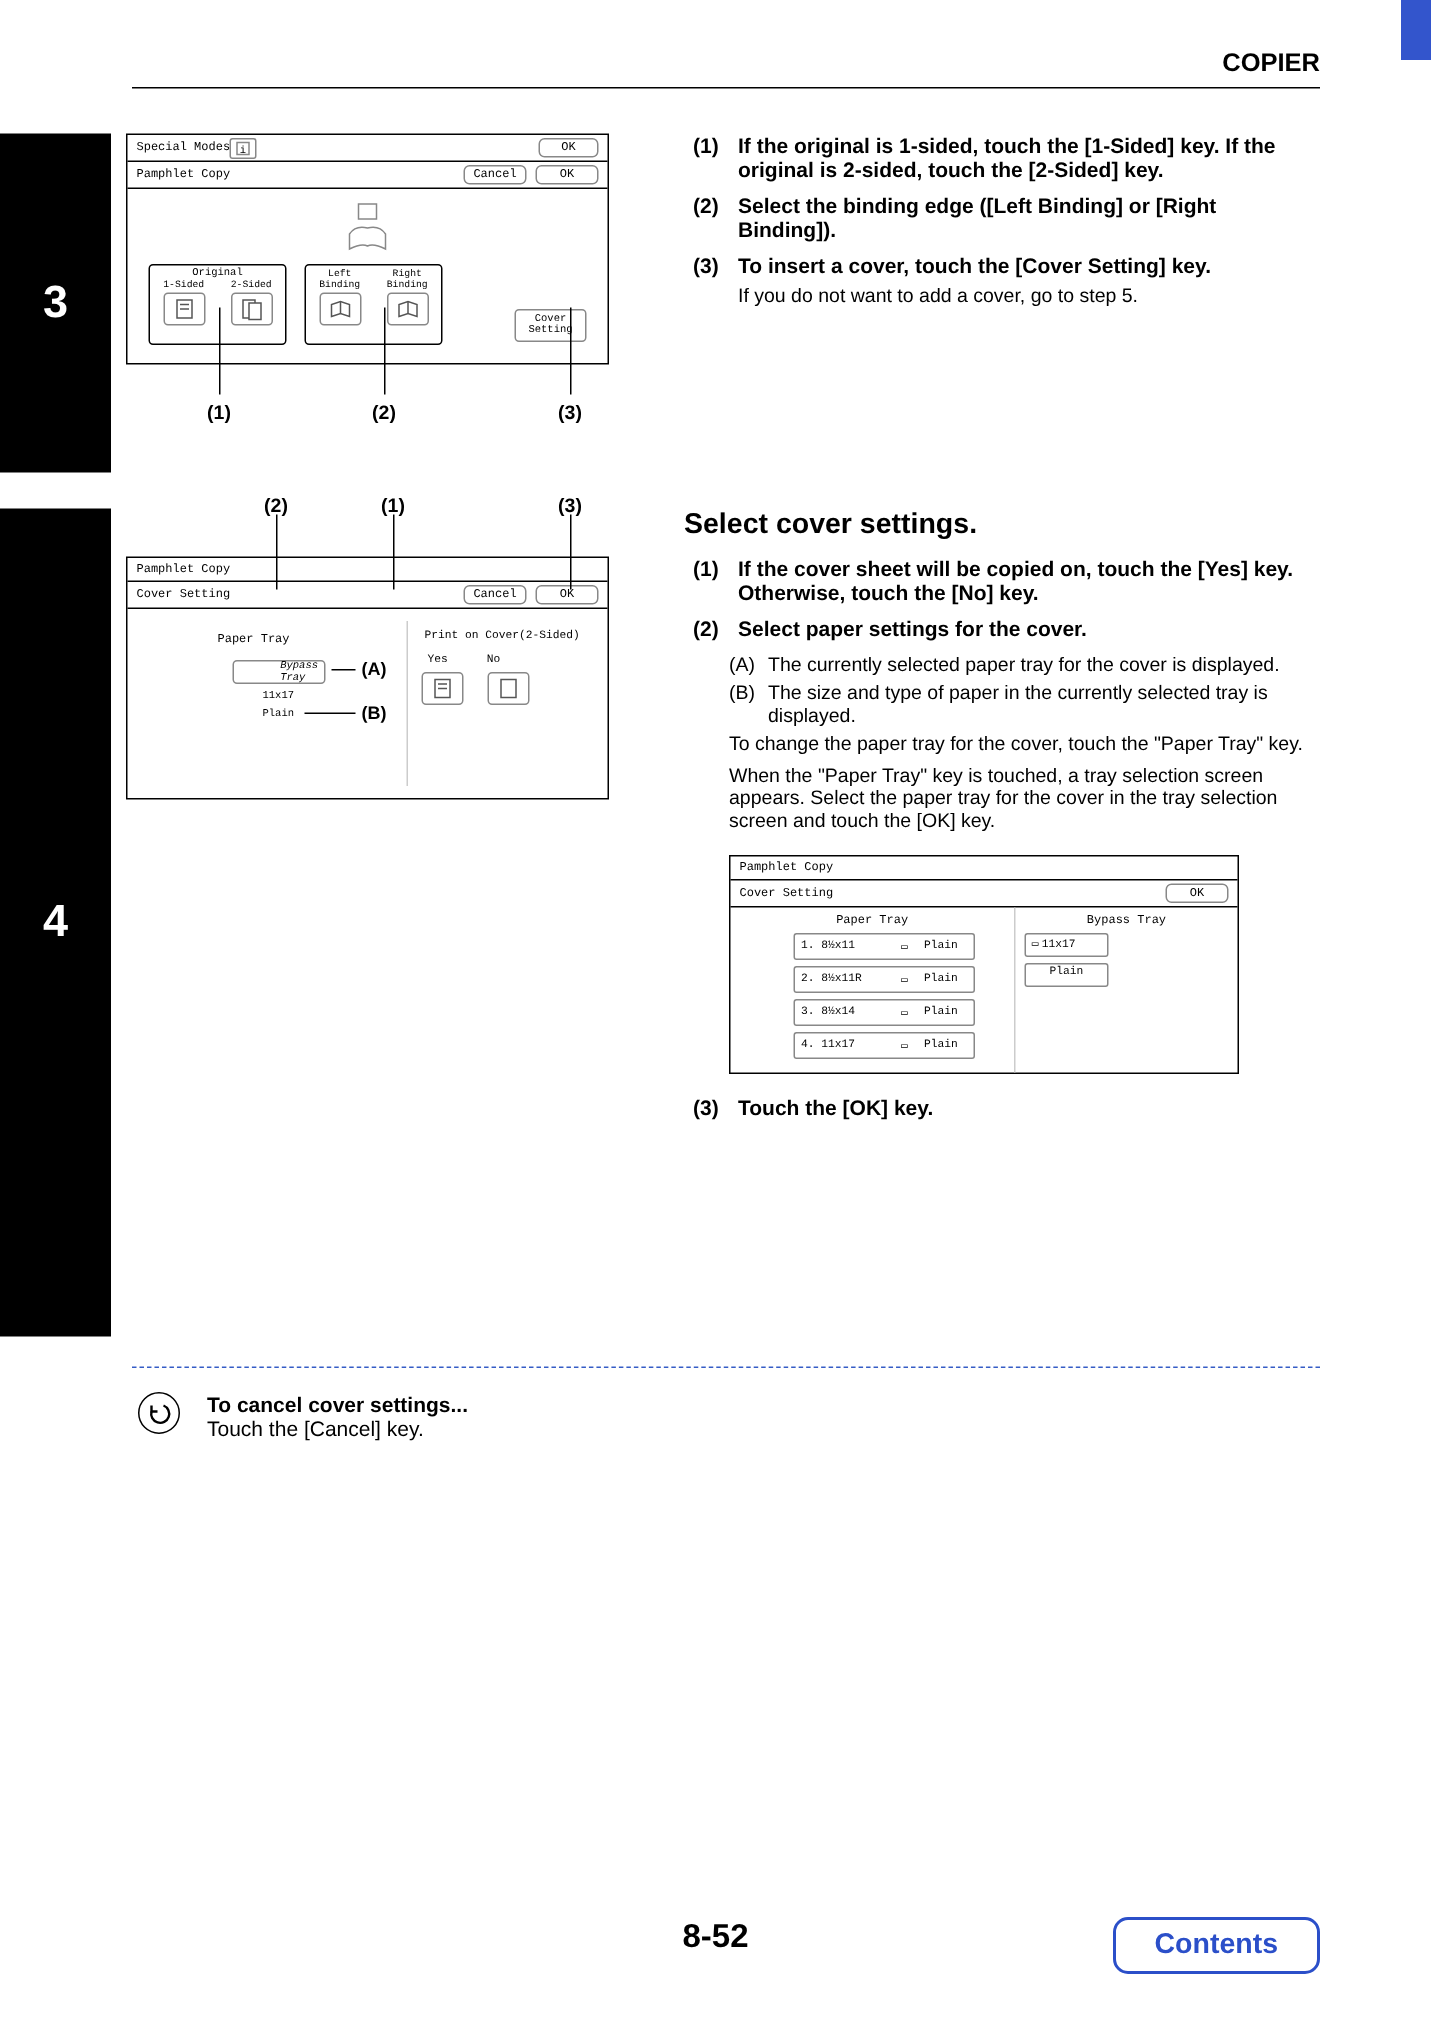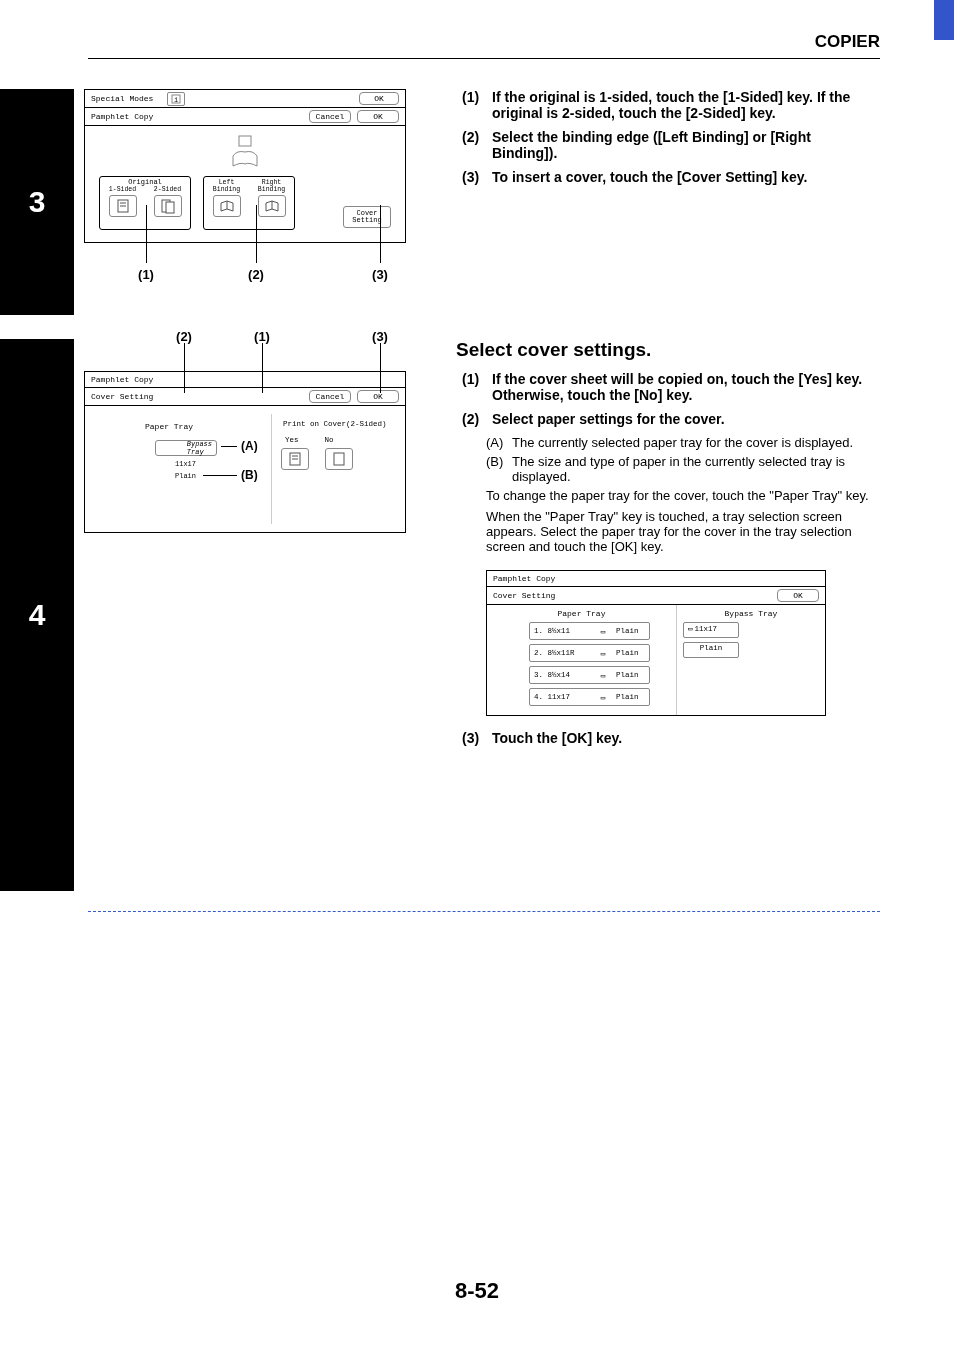--- a/index.html
+++ b/index.html
@@ -20,21 +20,21 @@
   .numlist .num { font-weight: bold; width: 30px; flex-shrink: 0; }
   .numlist .body { flex: 1; }
   .numlist .bold { font-weight: bold; }
   .subnote { font-size: 13px; margin-top: 4px; }
   .sublist { margin-left: 30px; margin-top: 6px; font-size: 13px; }
   .sublist .subitem { display: flex; margin-bottom: 4px; }
   .sublist .sublabel { width: 26px; flex-shrink: 0; }
   .sublist .plain { margin-bottom: 6px; }
   
   .panel { border: 1.5px solid #000; font-family: "Courier New", monospace; font-size: 8px; }
-  .panel-row { display: flex; align-items: center; border-bottom: 1px solid #000; gap: 14px; }
+  .panel-row { display: flex; align-items: center; border-bottom: 1px solid #000; }
   .panel .okbtn, .panel .cancelbtn { border: 1px solid #888; border-radius: 4px; padding: 1px 0; text-align: center; font-size: 8px; }
   
   .p3 { width: 322px; }
   .p3 .r1 { height: 18px; padding: 2px 6px; justify-content: space-between; }
   .p3 .r1 .sm { font-size: 8px; }
   .p3 .r1 .iconbox { width: 18px; height: 14px; border: 1px solid #888; border-radius: 2px; display:flex; align-items:center; justify-content:center; }
   .p3 .r1 .okbtn { width: 40px; }
   .p3 .r2 { height: 18px; padding: 2px 6px; justify-content: space-between; }
   .p3 .r2 .title { font-size: 8px; }
   .p3 .r2 .btns { display: flex; gap: 6px; }
@@ -213,20 +213,21 @@
           <span class="body bold">If the original is 1-sided, touch the [1-Sided] key. If the original is 2-sided, touch the [2-Sided] key.</span>
         </div>
         <div class="item">
           <span class="num">(2)</span>
           <span class="body bold">Select the binding edge ([Left Binding] or [Right Binding]).</span>
         </div>
         <div class="item">
           <span class="num">(3)</span>
           <span class="body">
             <span class="bold">To insert a cover, touch the [Cover Setting] key.</span>
+            <div class="subnote">If you do not want to add a cover, go to step 5.</div>
           </span>
         </div>
       </div>
     </div>
   </div>
 
   <div style="height:24px;"></div>
 
   <div class="row row4">
     <div class="step-col">4</div>
@@ -355,15 +356,28 @@
           <span class="num">(3)</span>
           <span class="body bold">Touch the [OK] key.</span>
         </div>
       </div>
     </div>
   </div>
 
   <hr class="dashrule">
 
 
+  <div class="note-row">
+    <span class="note-icon">
+      <svg width="18" height="18" viewBox="0 0 18 18">
+          <path d="M12 4 A6 6 0 1 1 4 8" fill="none" stroke="#000" stroke-width="1.6"></path>
+          <path d="M4 4 L4 8 L8 8" fill="none" stroke="#000" stroke-width="1.6"></path>
+        </svg>
+    </span>
+    <div class="note-body">
+      <div class="bold">To cancel cover settings...</div>
+      <div>Touch the [Cancel] key.</div>
+    </div>
+  </div>
 
   <div class="footer-pg">8-52</div>
+  <div class="contents-btn">Contents</div>
 </div>
 
 </body></html>

